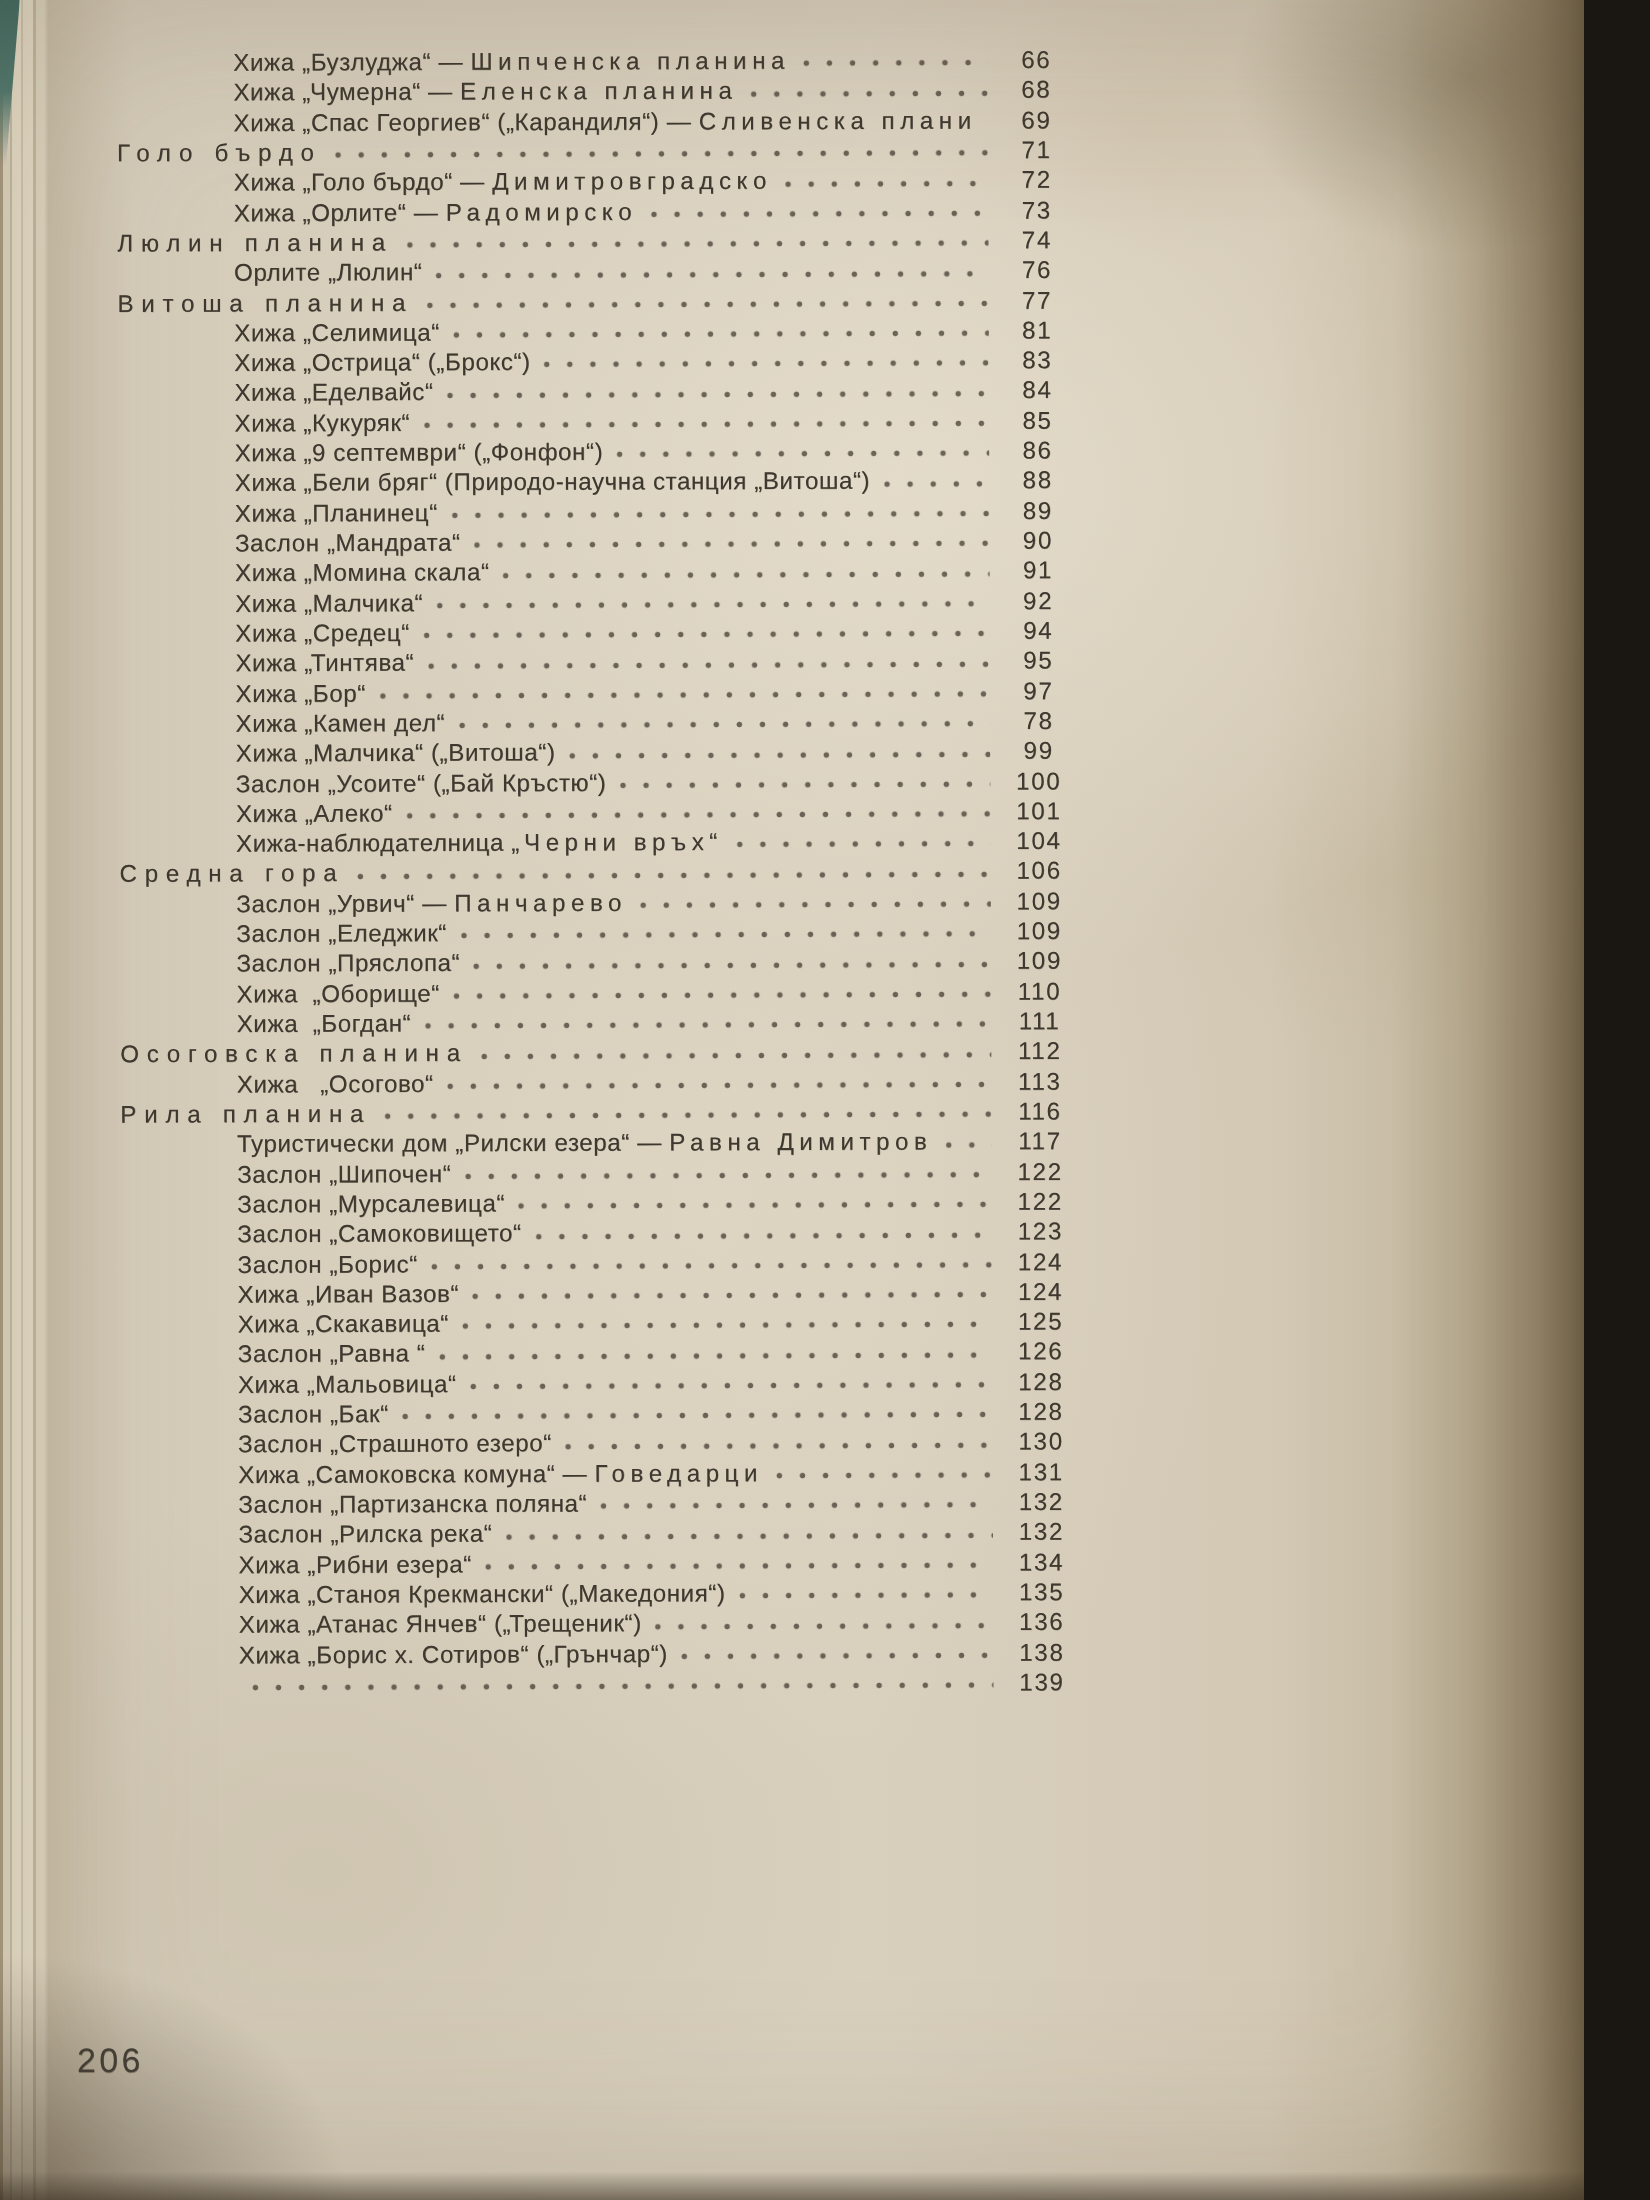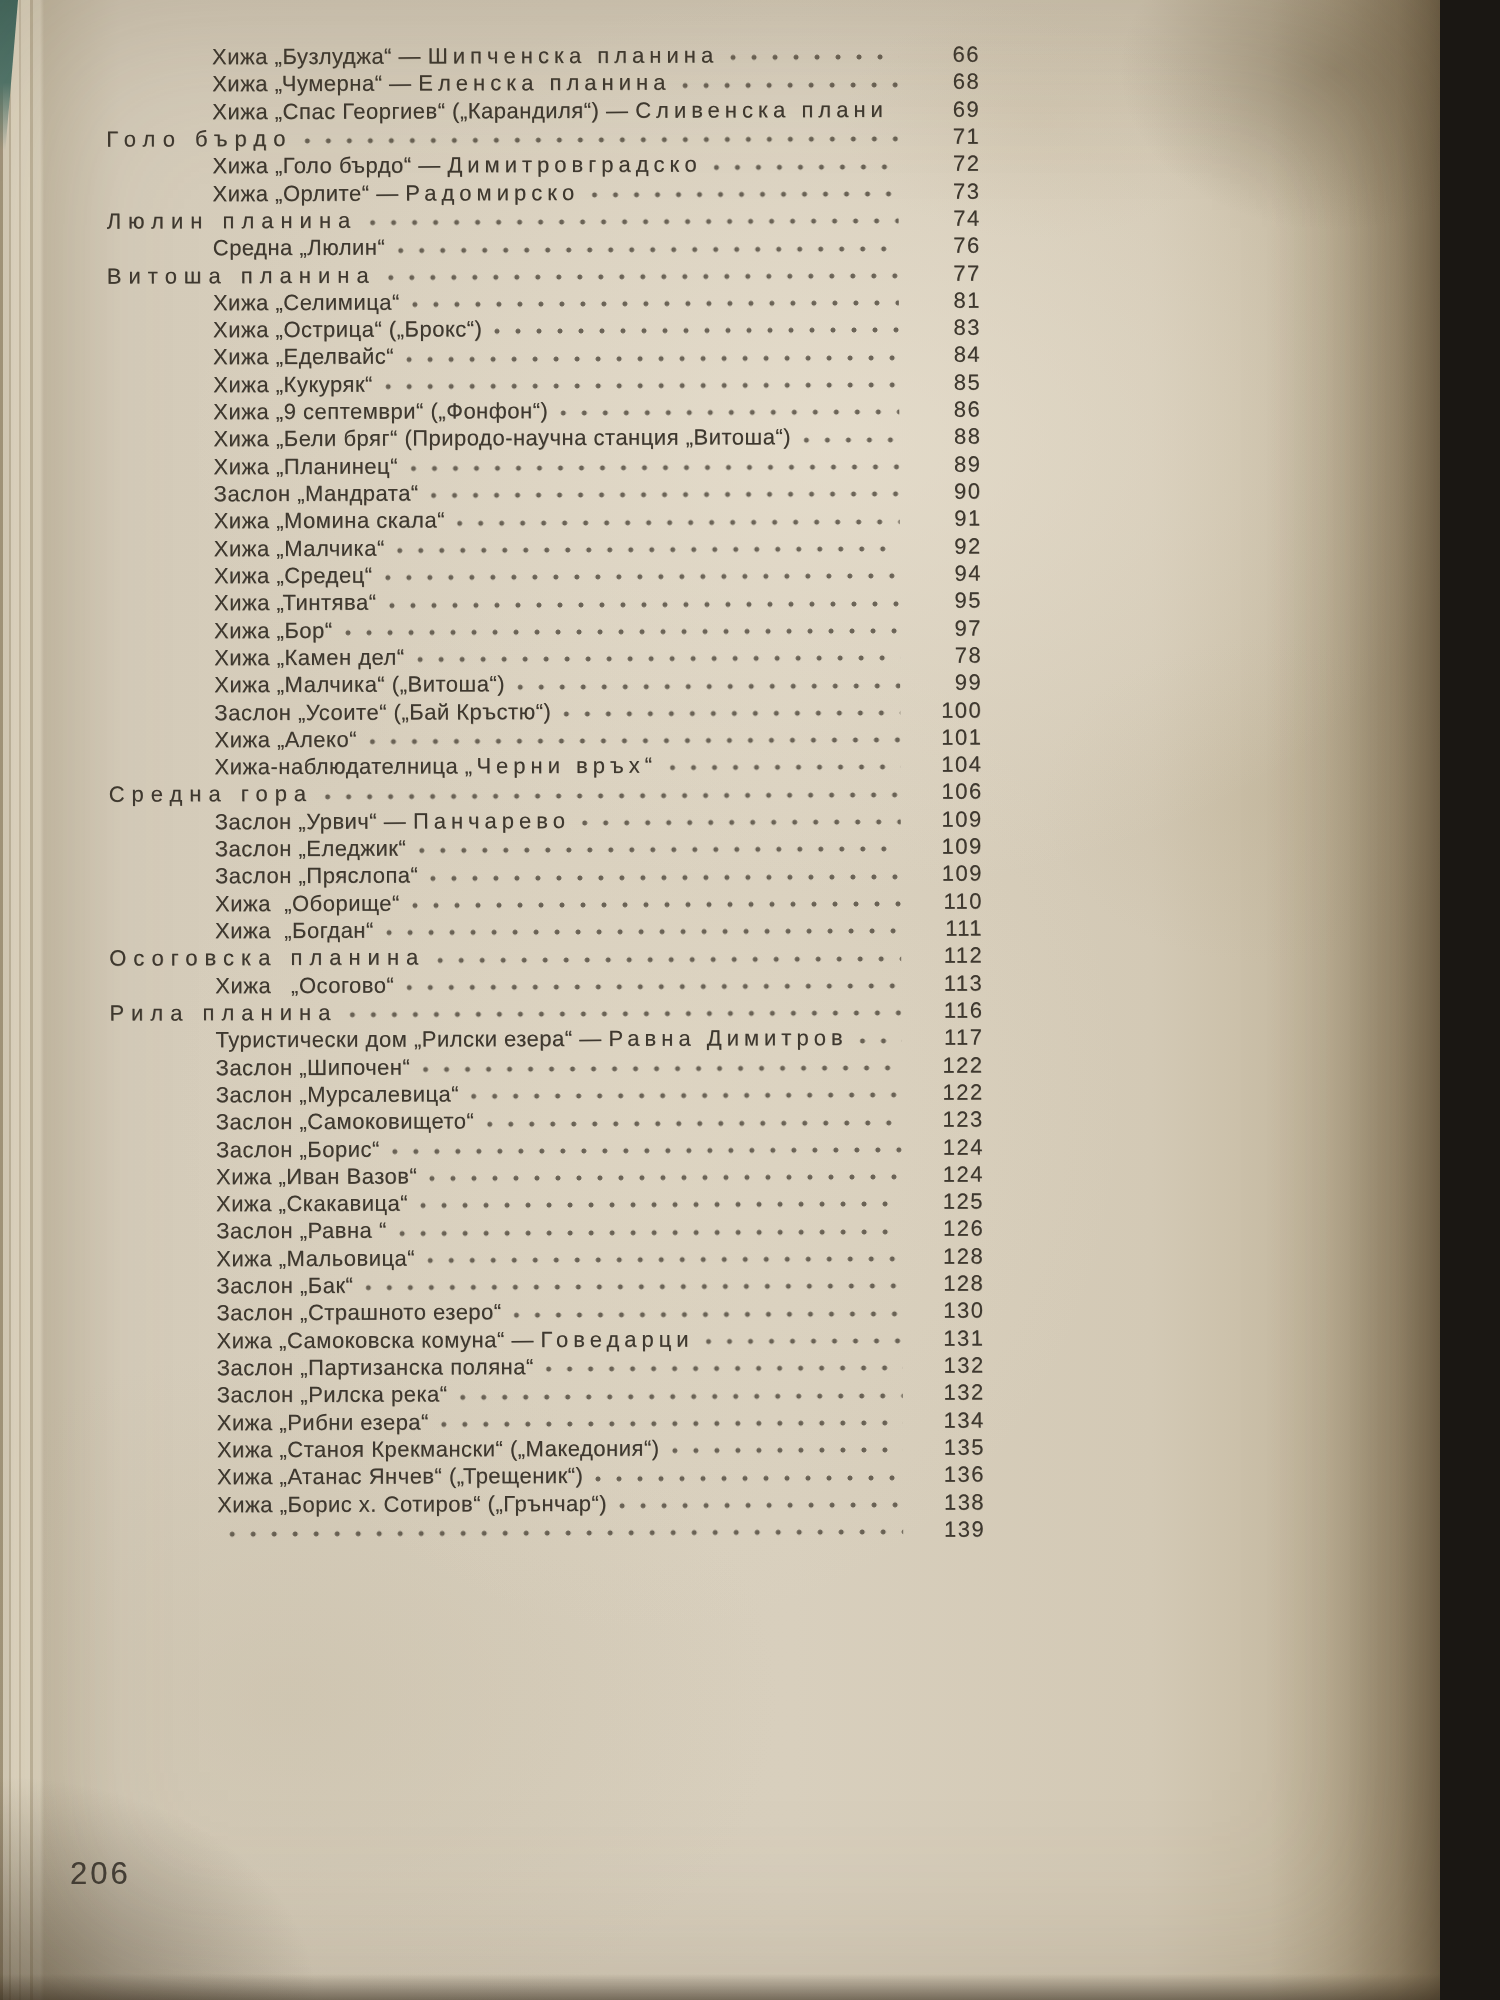--- a/index.html
+++ b/index.html
@@ -63,21 +63,21 @@
   .row.indent-2 { padding-left: 212px; }
   .label { white-space: pre; flex: 0 1 auto; overflow: hidden; }
   .spaced { letter-spacing: 5px; }
   .row.section .spaced { letter-spacing: 7px; }
   .leader {
     flex: 1 1 auto; min-width: 0; height: 8px; align-self: flex-end;
     margin: 0 6px 7px 12px;
     background-image: radial-gradient(circle at 3px 4px, rgba(62,55,44,.72) 2.1px, rgba(62,55,44,0) 2.9px);
     background-size: 21px 8px; background-repeat: repeat-x;
   }
-  .pnum { flex: 0 0 76px; text-align: right; letter-spacing: 1.5px; }
+  .pnum { flex: 0 0 76px; text-align: center; letter-spacing: 1.5px; }
   .folio {
     position: absolute; left: 70px; top: 1856px;
     font-size: 31px; letter-spacing: 3px; color: #44403a;
     text-shadow: 0.3px 0.3px 0.6px rgba(62,55,44,.4);
   }
 </style>
 </head>
 <body>
 
 <div class="photo">
@@ -115,21 +115,21 @@
           <span class="label"><span>Хижа „Орлите“ — </span><span class="spaced">Радомирско</span></span>
           <span class="leader"></span>
           <span class="pnum">73</span>
         </div>
         <div class="row indent-1 section">
           <span class="label"><span class="spaced">Люлин планина</span></span>
           <span class="leader"></span>
           <span class="pnum">74</span>
         </div>
         <div class="row indent-2">
-          <span class="label"><span>Средна „Люлин“</span></span>
+          <span class="label"><span>Орлите „Люлин“</span></span>
           <span class="leader"></span>
           <span class="pnum">76</span>
         </div>
         <div class="row indent-1 section">
           <span class="label"><span class="spaced">Витоша планина</span></span>
           <span class="leader"></span>
           <span class="pnum">77</span>
         </div>
         <div class="row indent-2">
           <span class="label"><span>Хижа „Селимица“</span></span>

